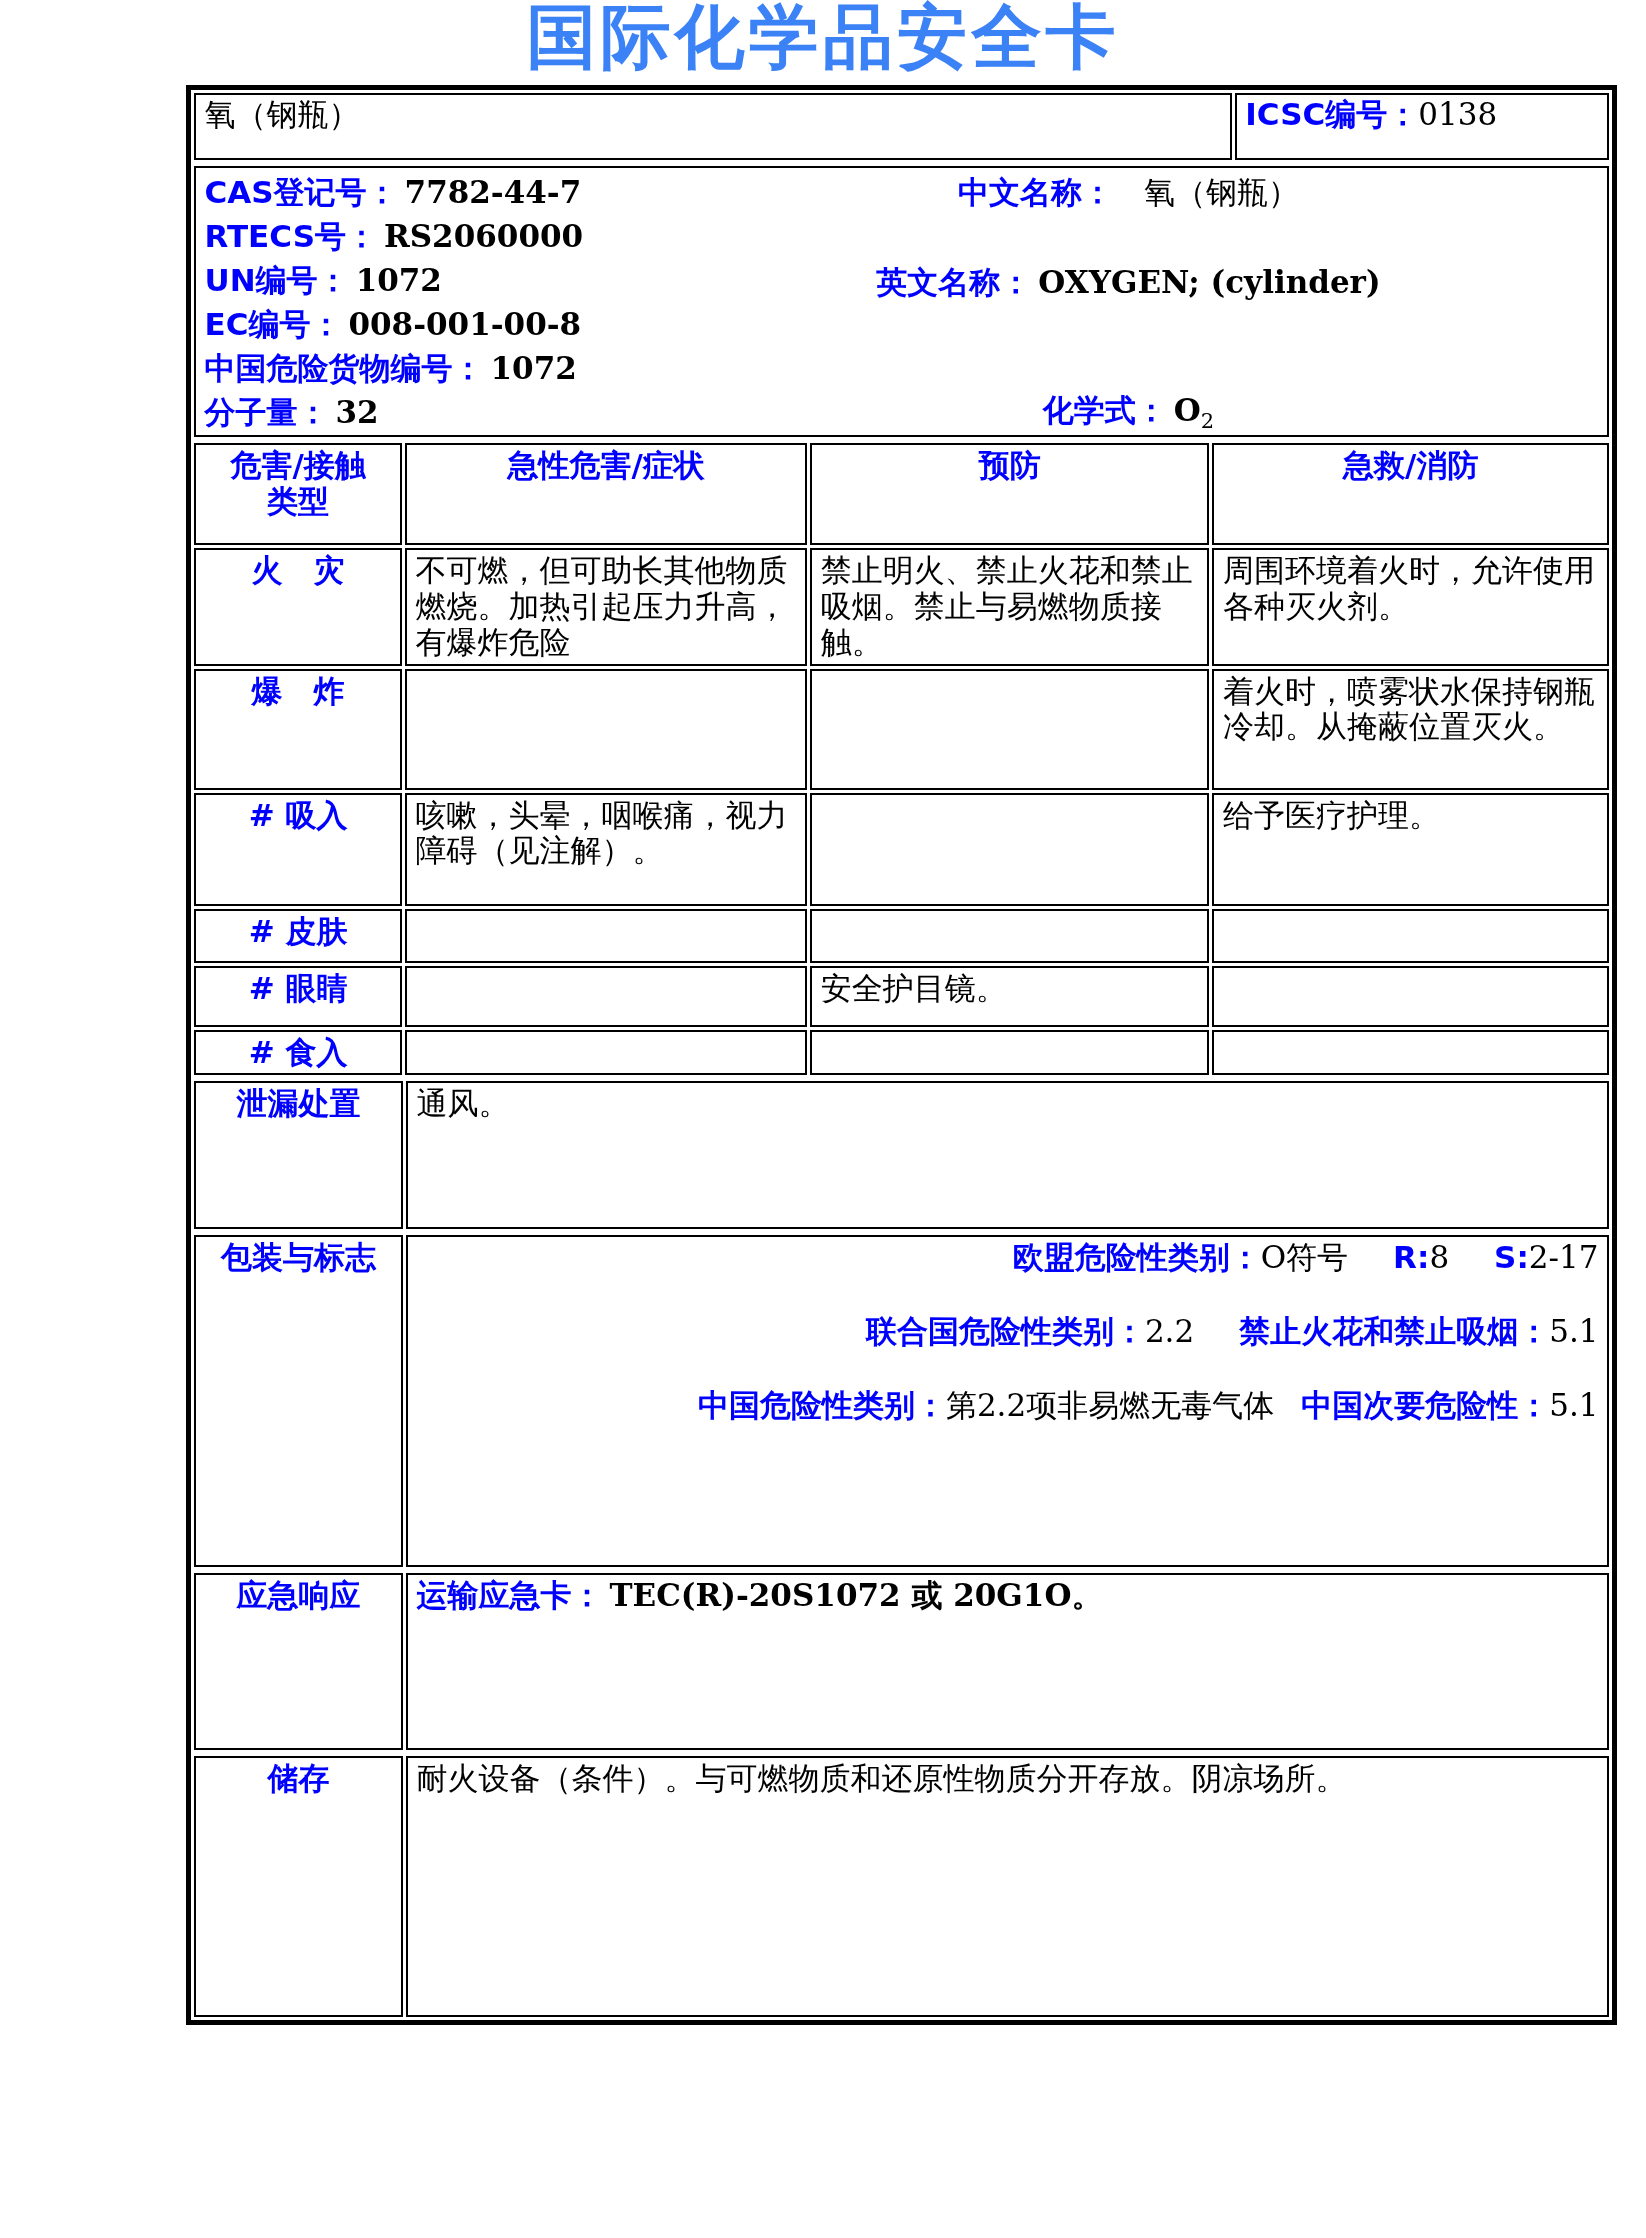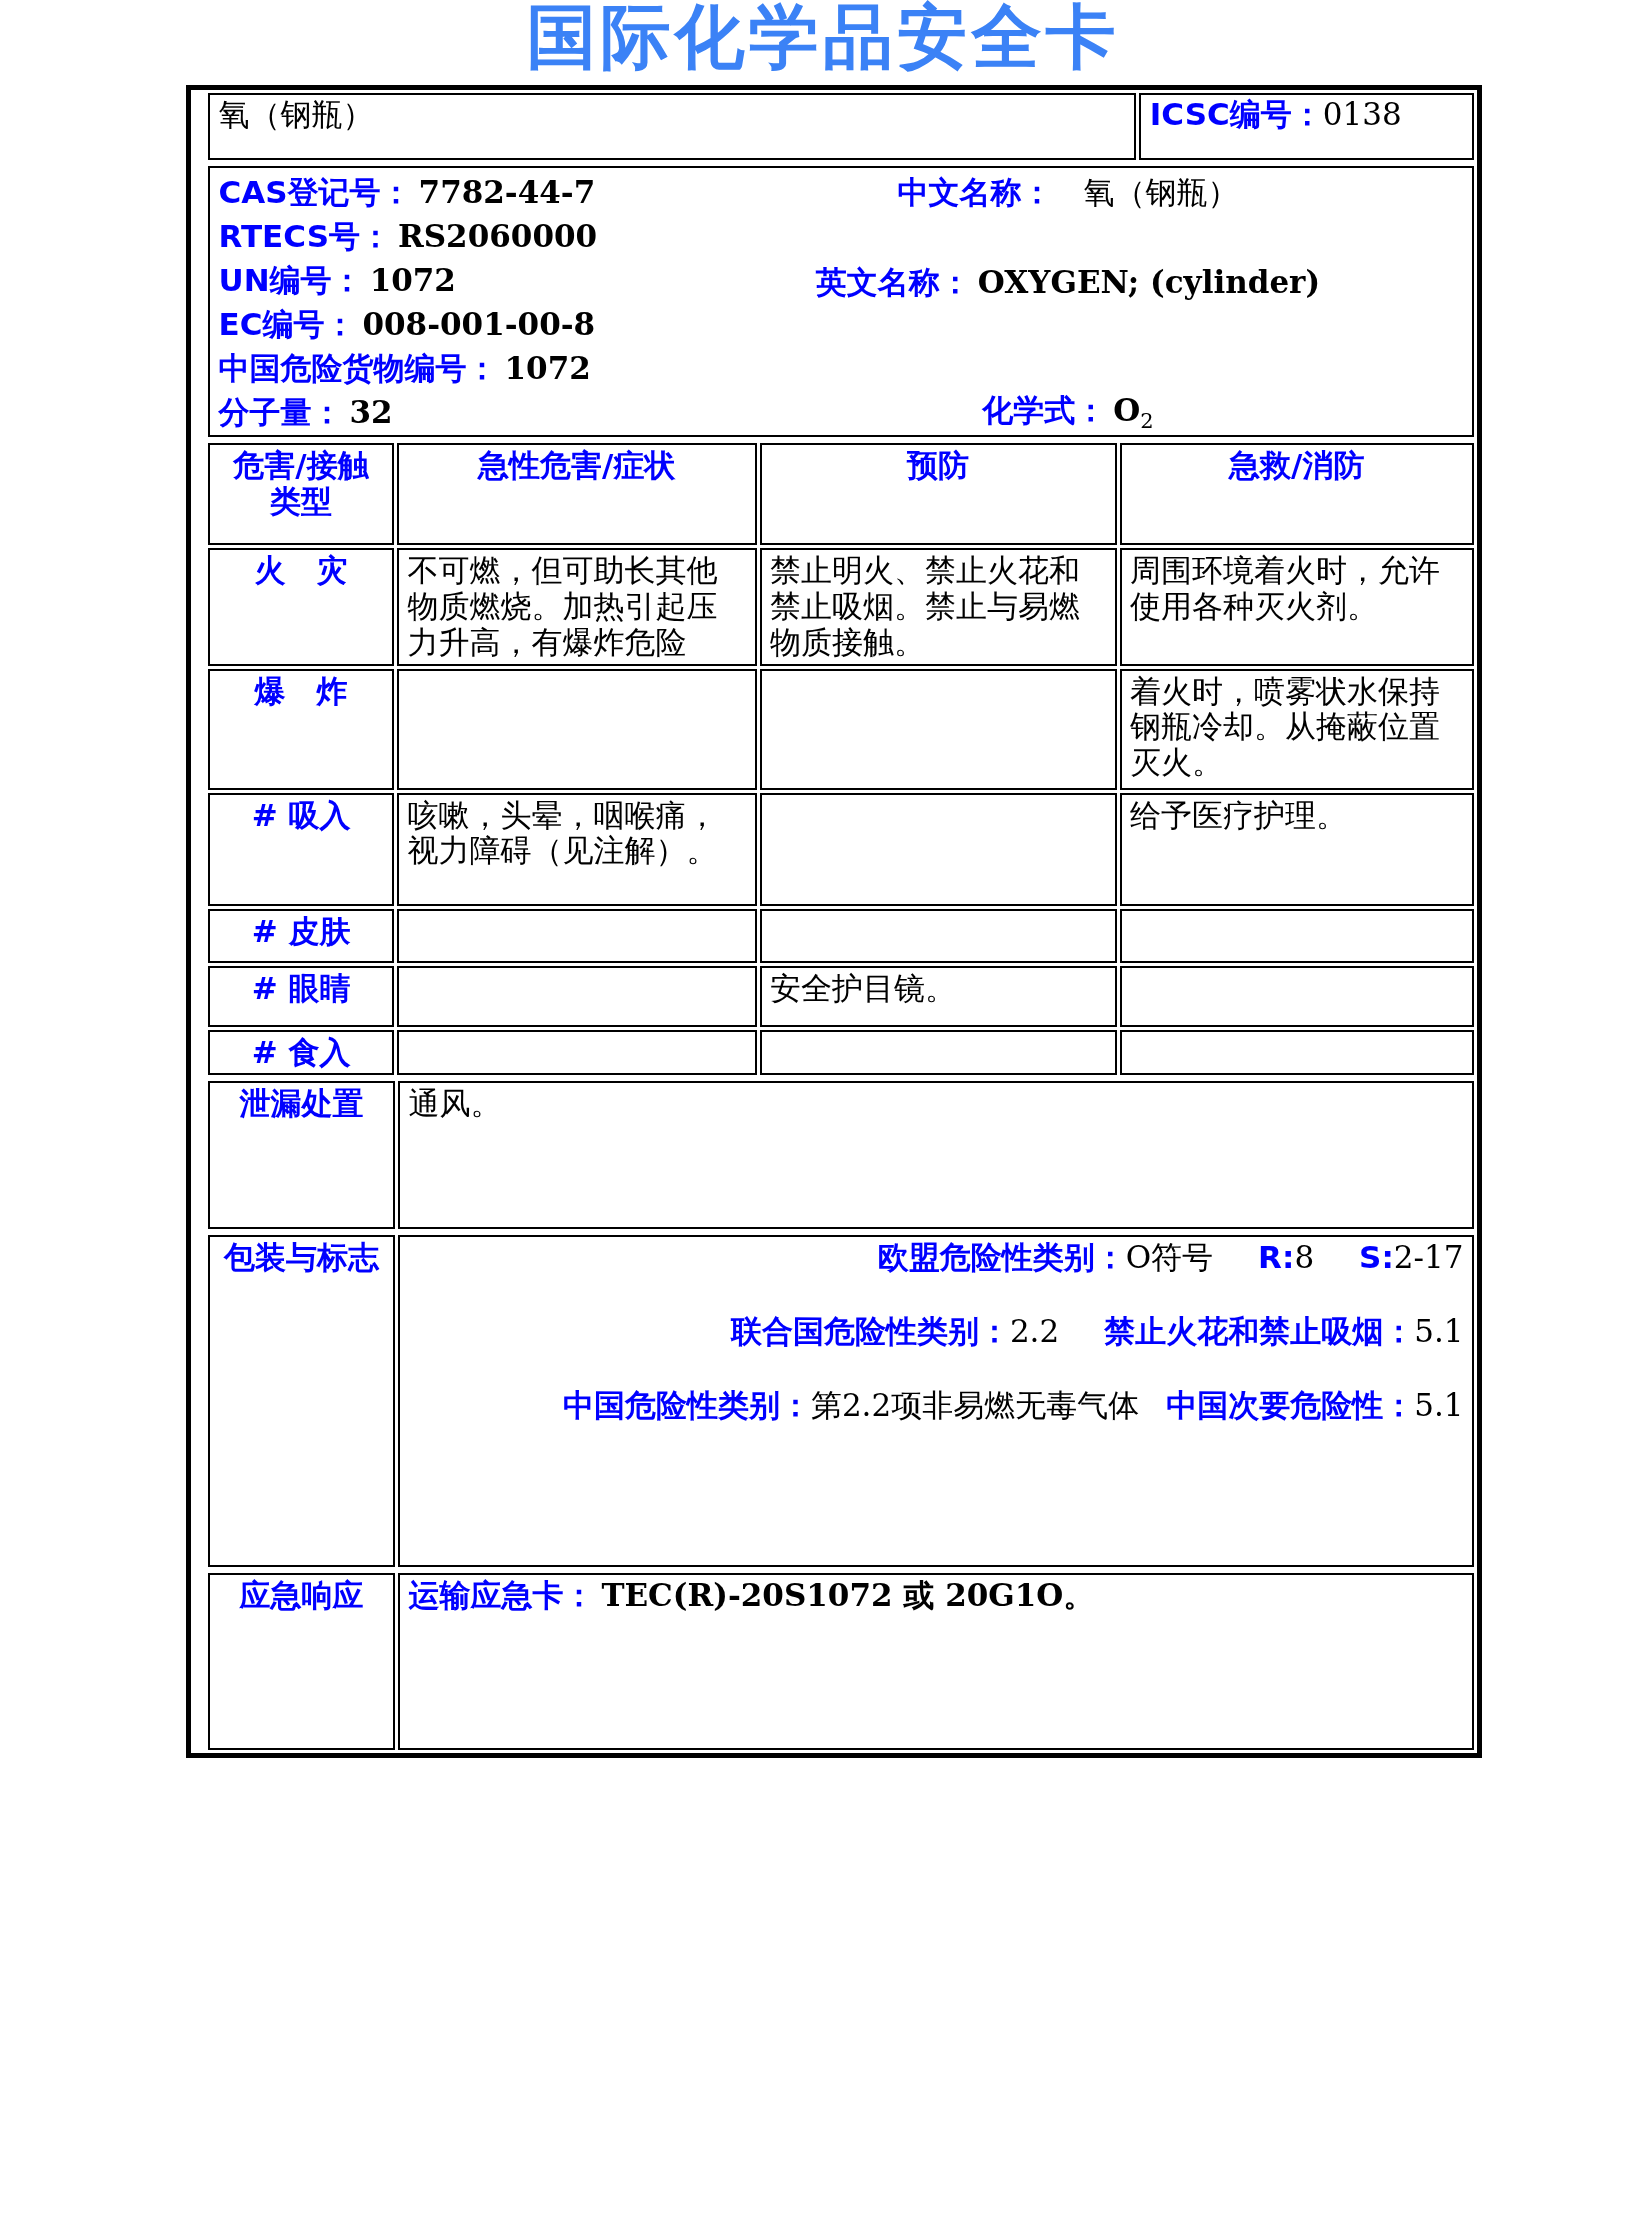--- a/index.html
+++ b/index.html
@@ -14,25 +14,24 @@
     margin-top: 2px;
     text-align: center;
     font-family: "DejaVu Sans", "Liberation Sans", sans-serif;
     font-weight: bold;
     font-size: 70px;
     line-height: 1.0;
     color: #3b82f6;
     letter-spacing: 4.2px;
   }
   .card {
-    width: 1296px;
+    width: 1431px;
     margin: 12.7px 0 0 186px;
     border: 5.6px solid #000;
     background: #fff;
-    padding-left: 14px;
   }
   table.sec {
     width: 100%;
     border-collapse: separate;
     border-spacing: 3.5px;
     table-layout: fixed;
   }
   table.sec td {
     border: 2.1px solid #000;
     vertical-align: top;
@@ -246,15 +245,27 @@
     <tbody>
         <tr>
       <td class="label-cell blue" style="height:177px">应急响应</td>
       <td class="content-cell">
         <span class="blue">运输应急卡：</span><span class="val black">TEC(R)-20S1072 或 20G1O。</span>
       </td>
     </tr>
   </tbody>
     </table>
 
+  <table class="sec">
+    <colgroup>
+        <col style="width:14.8%">
+        <col style="width:85.2%">
+      </colgroup>
+    <tbody>
+        <tr>
+      <td class="label-cell blue" style="height:261px">储存</td>
+      <td class="content-cell black">耐火设备（条件）。与可燃物质和还原性物质分开存放。阴凉场所。</td>
+    </tr>
+  </tbody>
+    </table>
 
 </div>
 
 
 </body></html>

